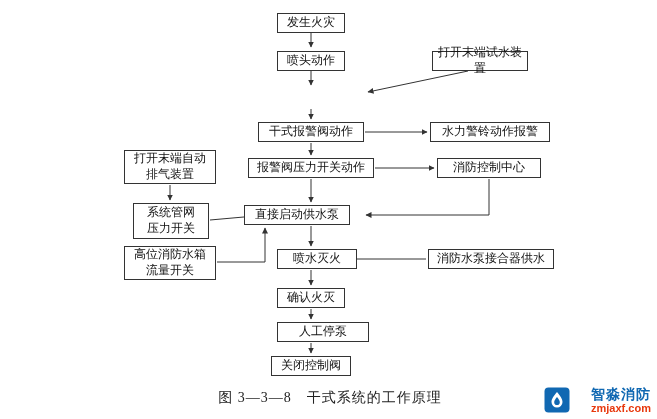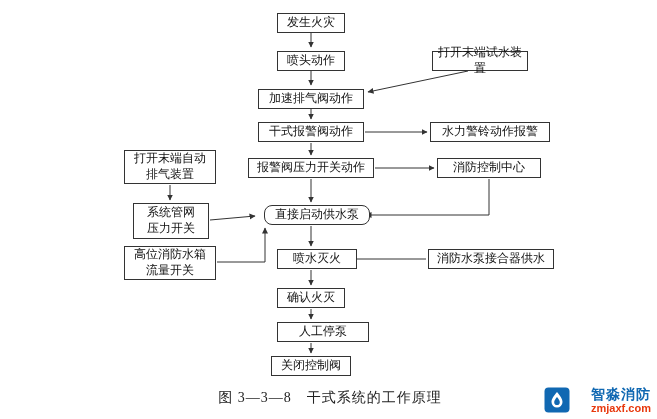--- a/index.html
+++ b/index.html
@@ -54,27 +54,26 @@
       <path d="M311 270 V285" marker-end="url(#arw)"></path>
       <path d="M311 309 V319" marker-end="url(#arw)"></path>
       <path d="M311 343 V353" marker-end="url(#arw)"></path>
     </g>
   </svg>
 
   <div class="node" style="left:277px;top:13px;width:68px;height:20px;">发生火灾</div>
 
   <div class="node" style="left:277px;top:51px;width:68px;height:20px;">喷头动作</div>
 
-  <div class="node" style="left:258px;top:89px;width:106px;height:20px;">加速排气阀动作</div>
 
   <div class="node" style="left:258px;top:122px;width:106px;height:20px;">干式报警阀动作</div>
 
   <div class="node" style="left:248px;top:158px;width:126px;height:20px;">报警阀压力开关动作</div>
 
-  <div class="node" style="left:264px;top:205px;width:106px;height:20px;border-radius:8px;">直接启动供水泵</div>
+  <div class="node" style="left:244px;top:205px;width:106px;height:20px;">直接启动供水泵</div>
 
   <div class="node" style="left:277px;top:249px;width:80px;height:20px;">喷水灭火</div>
 
   <div class="node" style="left:277px;top:288px;width:68px;height:20px;">确认火灭</div>
 
   <div class="node" style="left:277px;top:322px;width:92px;height:20px;">人工停泵</div>
 
   <div class="node" style="left:271px;top:356px;width:80px;height:20px;">关闭控制阀</div>
 
   <div class="node" style="left:432px;top:51px;width:96px;height:20px;">打开末端试水装置</div>

